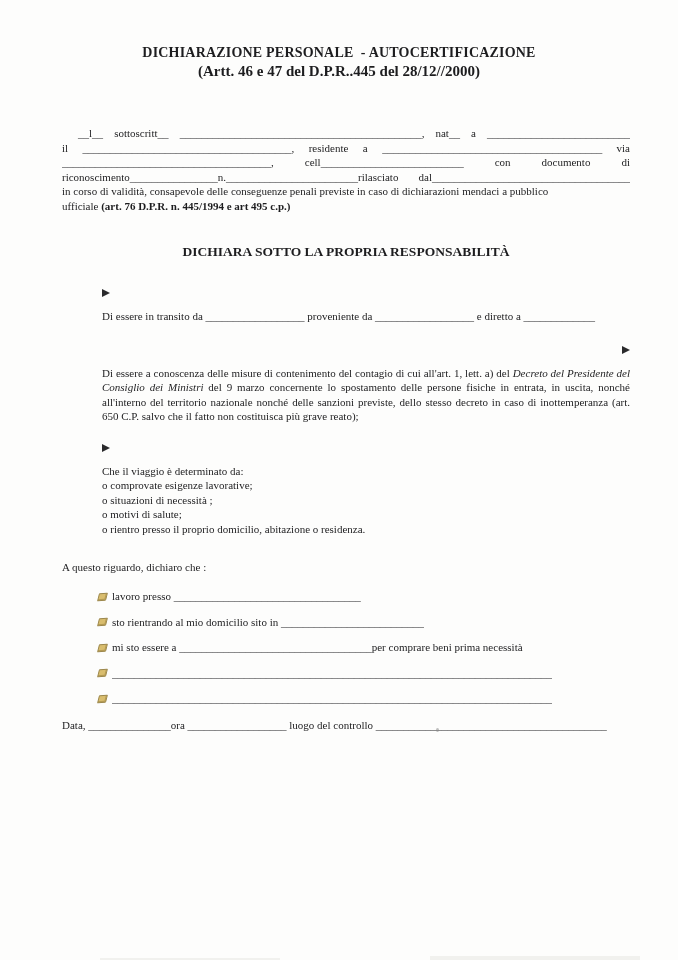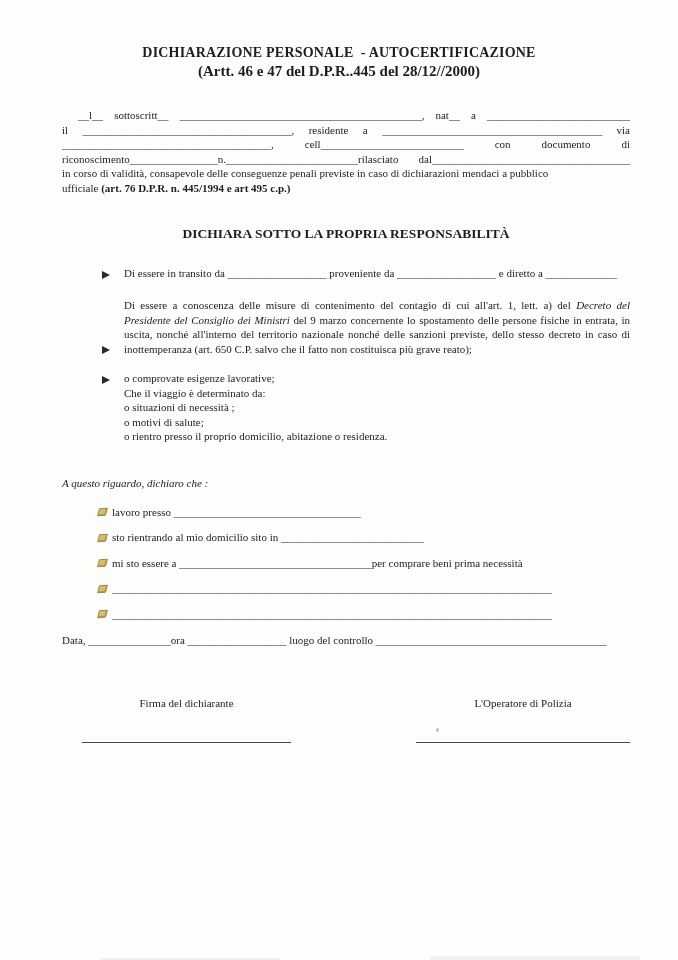--- a/index.html
+++ b/index.html
@@ -12,51 +12,51 @@
     overflow: hidden;
   }
   .sheet { position: absolute; left: 0; top: 8px; width: 678px; height: 960px; }
 
   .title-block { margin-top: 36px; text-align: center; font-weight: bold; }
   .title-line1 { font-size: 14px; line-height: 18px; letter-spacing: 0.2px; white-space: pre-wrap; }
   .title-line2 { font-size: 15px; line-height: 18px; }
 
   .content { margin-left: 62px; width: 568px; }
 
-  .intro { margin-top: 28px; font-size: 11px; }
+  .intro { margin-top: 46px; font-size: 11px; }
   .intro .jline {
     line-height: 14.5px;
     text-align: justify;
     text-align-last: justify;
     overflow: hidden; white-space: nowrap;
   }
   .intro .pline { line-height: 14.5px; text-align: justify; }
   .intro .lastline { line-height: 14.5px; }
   .indent1 { text-indent: 16px; }
   .bold { font-weight: bold; }
   .italic { font-style: italic; }
 
   .heading { margin-top: 30px; text-align: center; font-weight: bold; font-size: 13.5px; line-height: 17px; }
 
-  .arrow-row { display: flex; margin-left: 40px; font-size: 11px; }
+  .arrow-row { display: flex; margin-left: 40px; font-size: 11px; flex-direction: column; }
   .arrow-cell { flex: 0 0 22px; padding-top: 3px; }
   .arrow-glyph {
     display: inline-block; width: 0; height: 0;
     border-left: 8px solid #2a2a2c;
     border-top: 4px solid transparent;
     border-bottom: 4px solid transparent;
   }
   .arrow-text { flex: 1 1 auto; line-height: 14.5px; }
   .b1 { margin-top: 24px; }
   .b2 { margin-top: 17px; align-items: flex-end; }
   .b2 .arrow-text { text-align: justify; }
   .b3 { margin-top: 15px; }
   .opt { line-height: 14.5px; }
 
-  .statement-intro { margin-top: 32px; font-size: 11px; line-height: 14px; font-style: italic; }
+  .statement-intro { margin-top: 24px; font-size: 11px; line-height: 14px; }
 
   .checklist { margin-top: 16px; }
   .check-row { display: flex; align-items: center; margin-left: 36px; font-size: 11px; margin-bottom: 12.5px; }
   .check-icon-cell { flex: 0 0 14px; align-self: center; }
   .check-glyph {
     display: inline-block; width: 7px; height: 6px;
     background: #d9bd6e;
     border: 1px solid #9a854a;
     border-radius: 1px;
     transform: skew(-14deg, -5deg);
@@ -108,22 +108,22 @@
     </div>
 
     <div class="arrow-row b2">
       <span class="arrow-cell"><span class="arrow-glyph"></span></span>
       <span class="arrow-text"><span>Di essere a conoscenza delle misure di contenimento del contagio di cui all'art. 1, lett. a) del </span><span class="italic">Decreto del Presidente del Consiglio dei Ministri</span><span> del 9 marzo concernente lo spostamento delle persone fisiche in entrata, in uscita, nonché all'interno del territorio nazionale nonché delle sanzioni previste, dello stesso decreto in caso di inottemperanza (art. 650 C.P. salvo che il fatto non costituisca più grave reato);</span></span>
     </div>
 
     <div class="arrow-row b3">
       <span class="arrow-cell"><span class="arrow-glyph"></span></span>
       <span class="arrow-text">
+        <div class="opt">Che il viaggio è determinato da:</div>
         <div class="opt">o comprovate esigenze lavorative;</div>
-        <div class="opt">Che il viaggio è determinato da:</div>
         <div class="opt">o situazioni di necessità ;</div>
         <div class="opt">o motivi di salute;</div>
         <div class="opt">o rientro presso il proprio domicilio, abitazione o residenza.</div>
       </span>
     </div>
 
     <div class="statement-intro">A questo riguardo, dichiaro che :</div>
 
     <div class="checklist">
 
@@ -149,30 +149,20 @@
 
       <div class="check-row">
         <span class="check-icon-cell"><span class="check-glyph"></span></span>
         <span class="check-text"><span>________________________________________________________________________________</span></span>
       </div>
 
     </div>
 
     <div class="data-line">Data, _______________ora __________________ luogo del controllo __________________________________________</div>
 
-    <div class="sign-row">
-      <div class="sign-block-left">
-        <div>Firma del dichiarante</div>
-        <div class="sign-line"></div>
-      </div>
-      <div class="sign-block-right">
-        <div>L'Operatore di Polizia</div>
-        <div class="sign-line"></div>
-      </div>
-    </div>
 
   </div>
 
   <div class="artifact-dot"></div>
   <div class="smudge smudge-1"></div>
   <div class="smudge smudge-2"></div>
 
 </div>
 
 </body></html>

